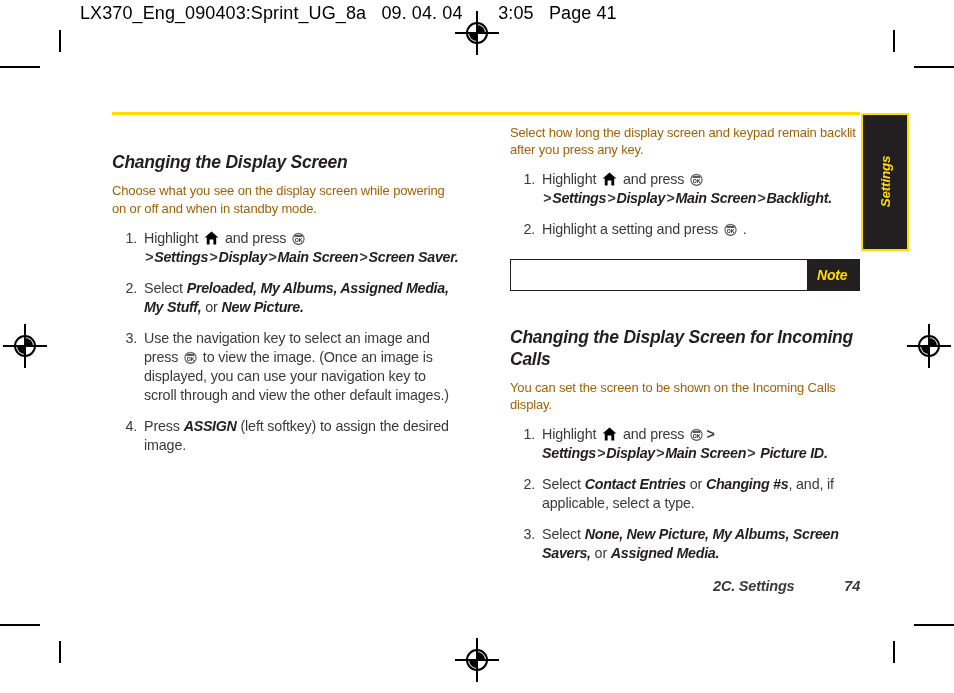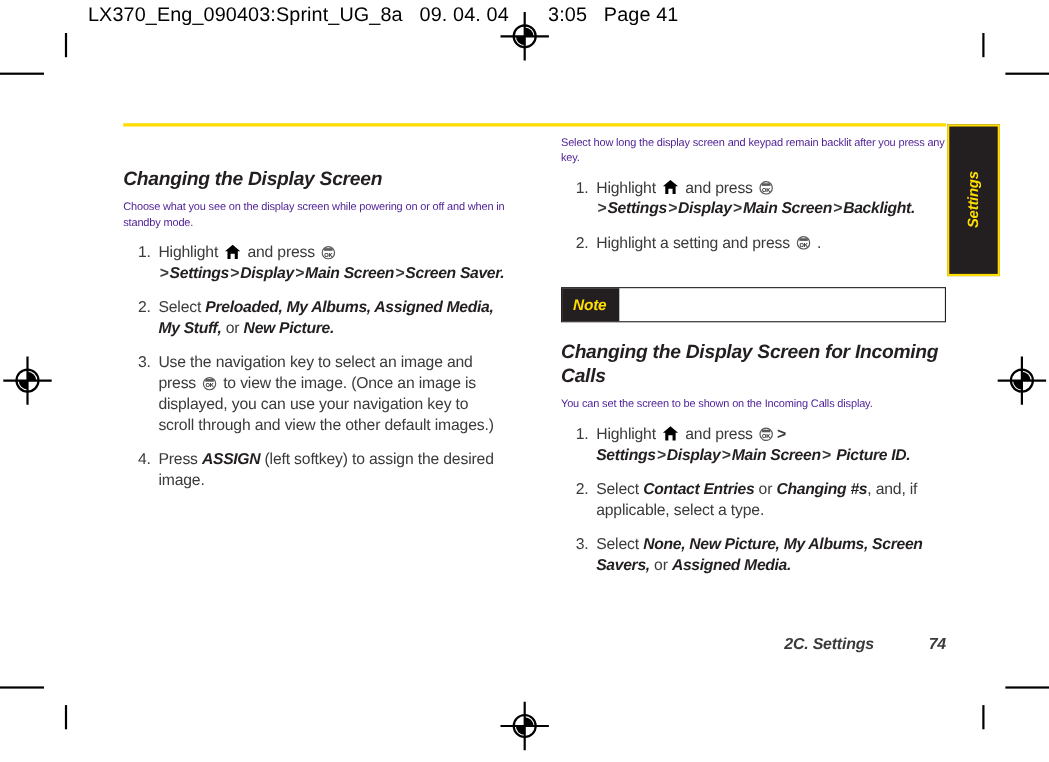--- a/index.html
+++ b/index.html
@@ -75,27 +75,27 @@
     margin: 0;
     font-size: 17.5px;
     font-style: italic;
     font-weight: bold;
     letter-spacing: -0.25px;
     line-height: 1.22;
     color: #231f20;
   }
   .col-left h2.section { margin-top: 37px; }
   .col-right h2.section.first { margin-top: 0; }
-  h2.section.later { margin-top: 16px; }
+  h2.section.later { margin-top: 36px; }
 
   p.intro {
     margin: 9px 0 0 0;
-    font-size: 10px;
+    font-size: 13px;
     line-height: 1.32;
-    color: #4c1d95;
+    color: #a16207;
     letter-spacing: -0.15px;
   }
 
   ol.steps {
     margin: 12px 0 0 0;
     padding: 0;
     list-style: none;
     counter-reset: step;
   }
   ol.steps > li {
@@ -132,24 +132,25 @@
   .keyicon {
     display: inline-block;
     vertical-align: -2px;
     margin: 0 2px;
   }
   .keyicon svg { display: block; }
 
   
   .notebox {
     display: flex;
-    margin-top: 30px;
+    margin-top: 20px;
     border: 1px solid #231f20;
     width: 100%;
     box-sizing: border-box;
+    justify-content: flex-end;
   }
   .note-label {
     background: #231f20;
     color: #ffdd00;
     font-style: italic;
     font-weight: bold;
     font-size: 14px;
     padding: 7px 9px 7px 10px;
     width: 52px;
     box-sizing: border-box;

